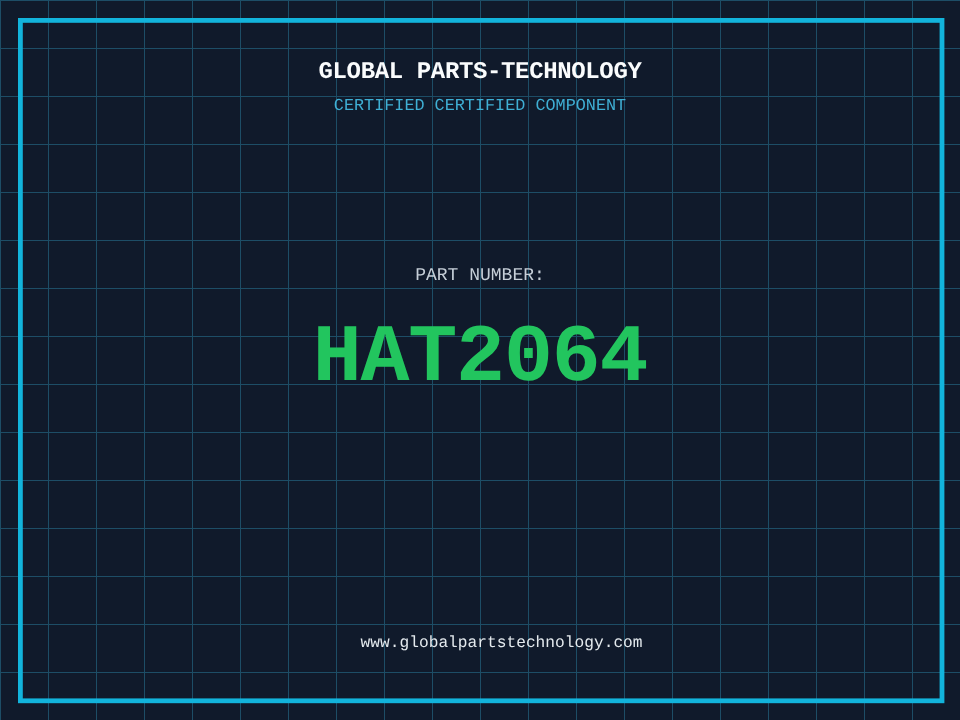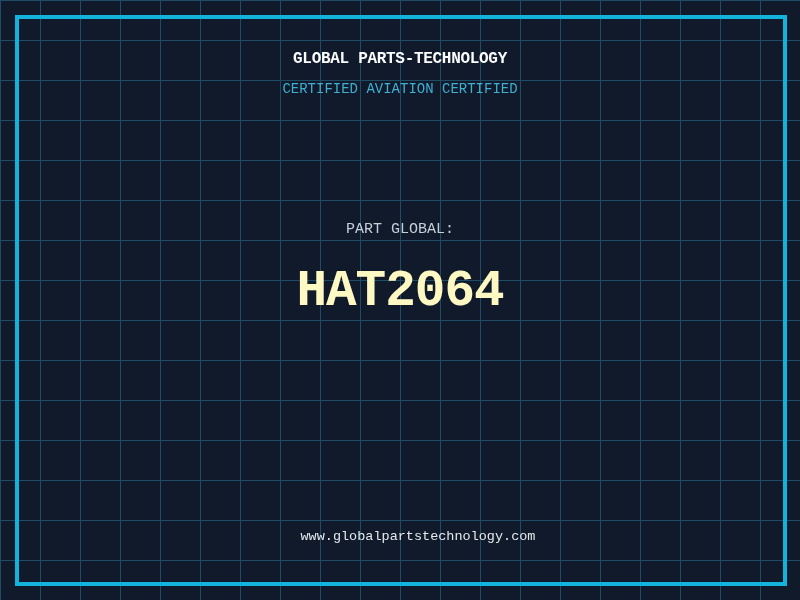--- a/index.html
+++ b/index.html
@@ -31,56 +31,56 @@
   .txt {
     position: absolute;
     left: 0;
     right: 0;
     text-align: center;
     white-space: pre;
     line-height: 1;
   }
   .company {
     top: 51px;
-    font-size: 16px;
+    font-size: 20px;
     font-weight: bold;
     color: #fafcfd;
     letter-spacing: -0.3px;
   }
   .certification {
     top: 82px;
     font-size: 14px;
     font-weight: normal;
     color: #3fafd4;
   }
   .part-label {
     top: 222px;
     font-size: 15px;
     color: #c6cfd8;
   }
   .part-number {
     top: 266px;
-    font-size: 51px;
+    font-size: 68px;
     font-weight: bold;
-    color: #fef9c3;
+    color: #22c55e;
     letter-spacing: -1px;
   }
   .website {
     top: 530px;
     font-size: 13.5px;
     color: #e4eaee;
     margin-left: 36px;
   }
 </style>
 </head>
 <body>
 
 <div class="frame"></div>
 
 <div class="txt company">GLOBAL PARTS-TECHNOLOGY</div>
 
-<div class="txt certification">CERTIFIED AVIATION CERTIFIED</div>
+<div class="txt certification">CERTIFIED CERTIFIED COMPONENT</div>
 
-<div class="txt part-label">PART GLOBAL:</div>
+<div class="txt part-label">PART NUMBER:</div>
 
 <div class="txt part-number">HAT2064</div>
 
 <div class="txt website">www.globalpartstechnology.com</div>
 
 </body></html>

